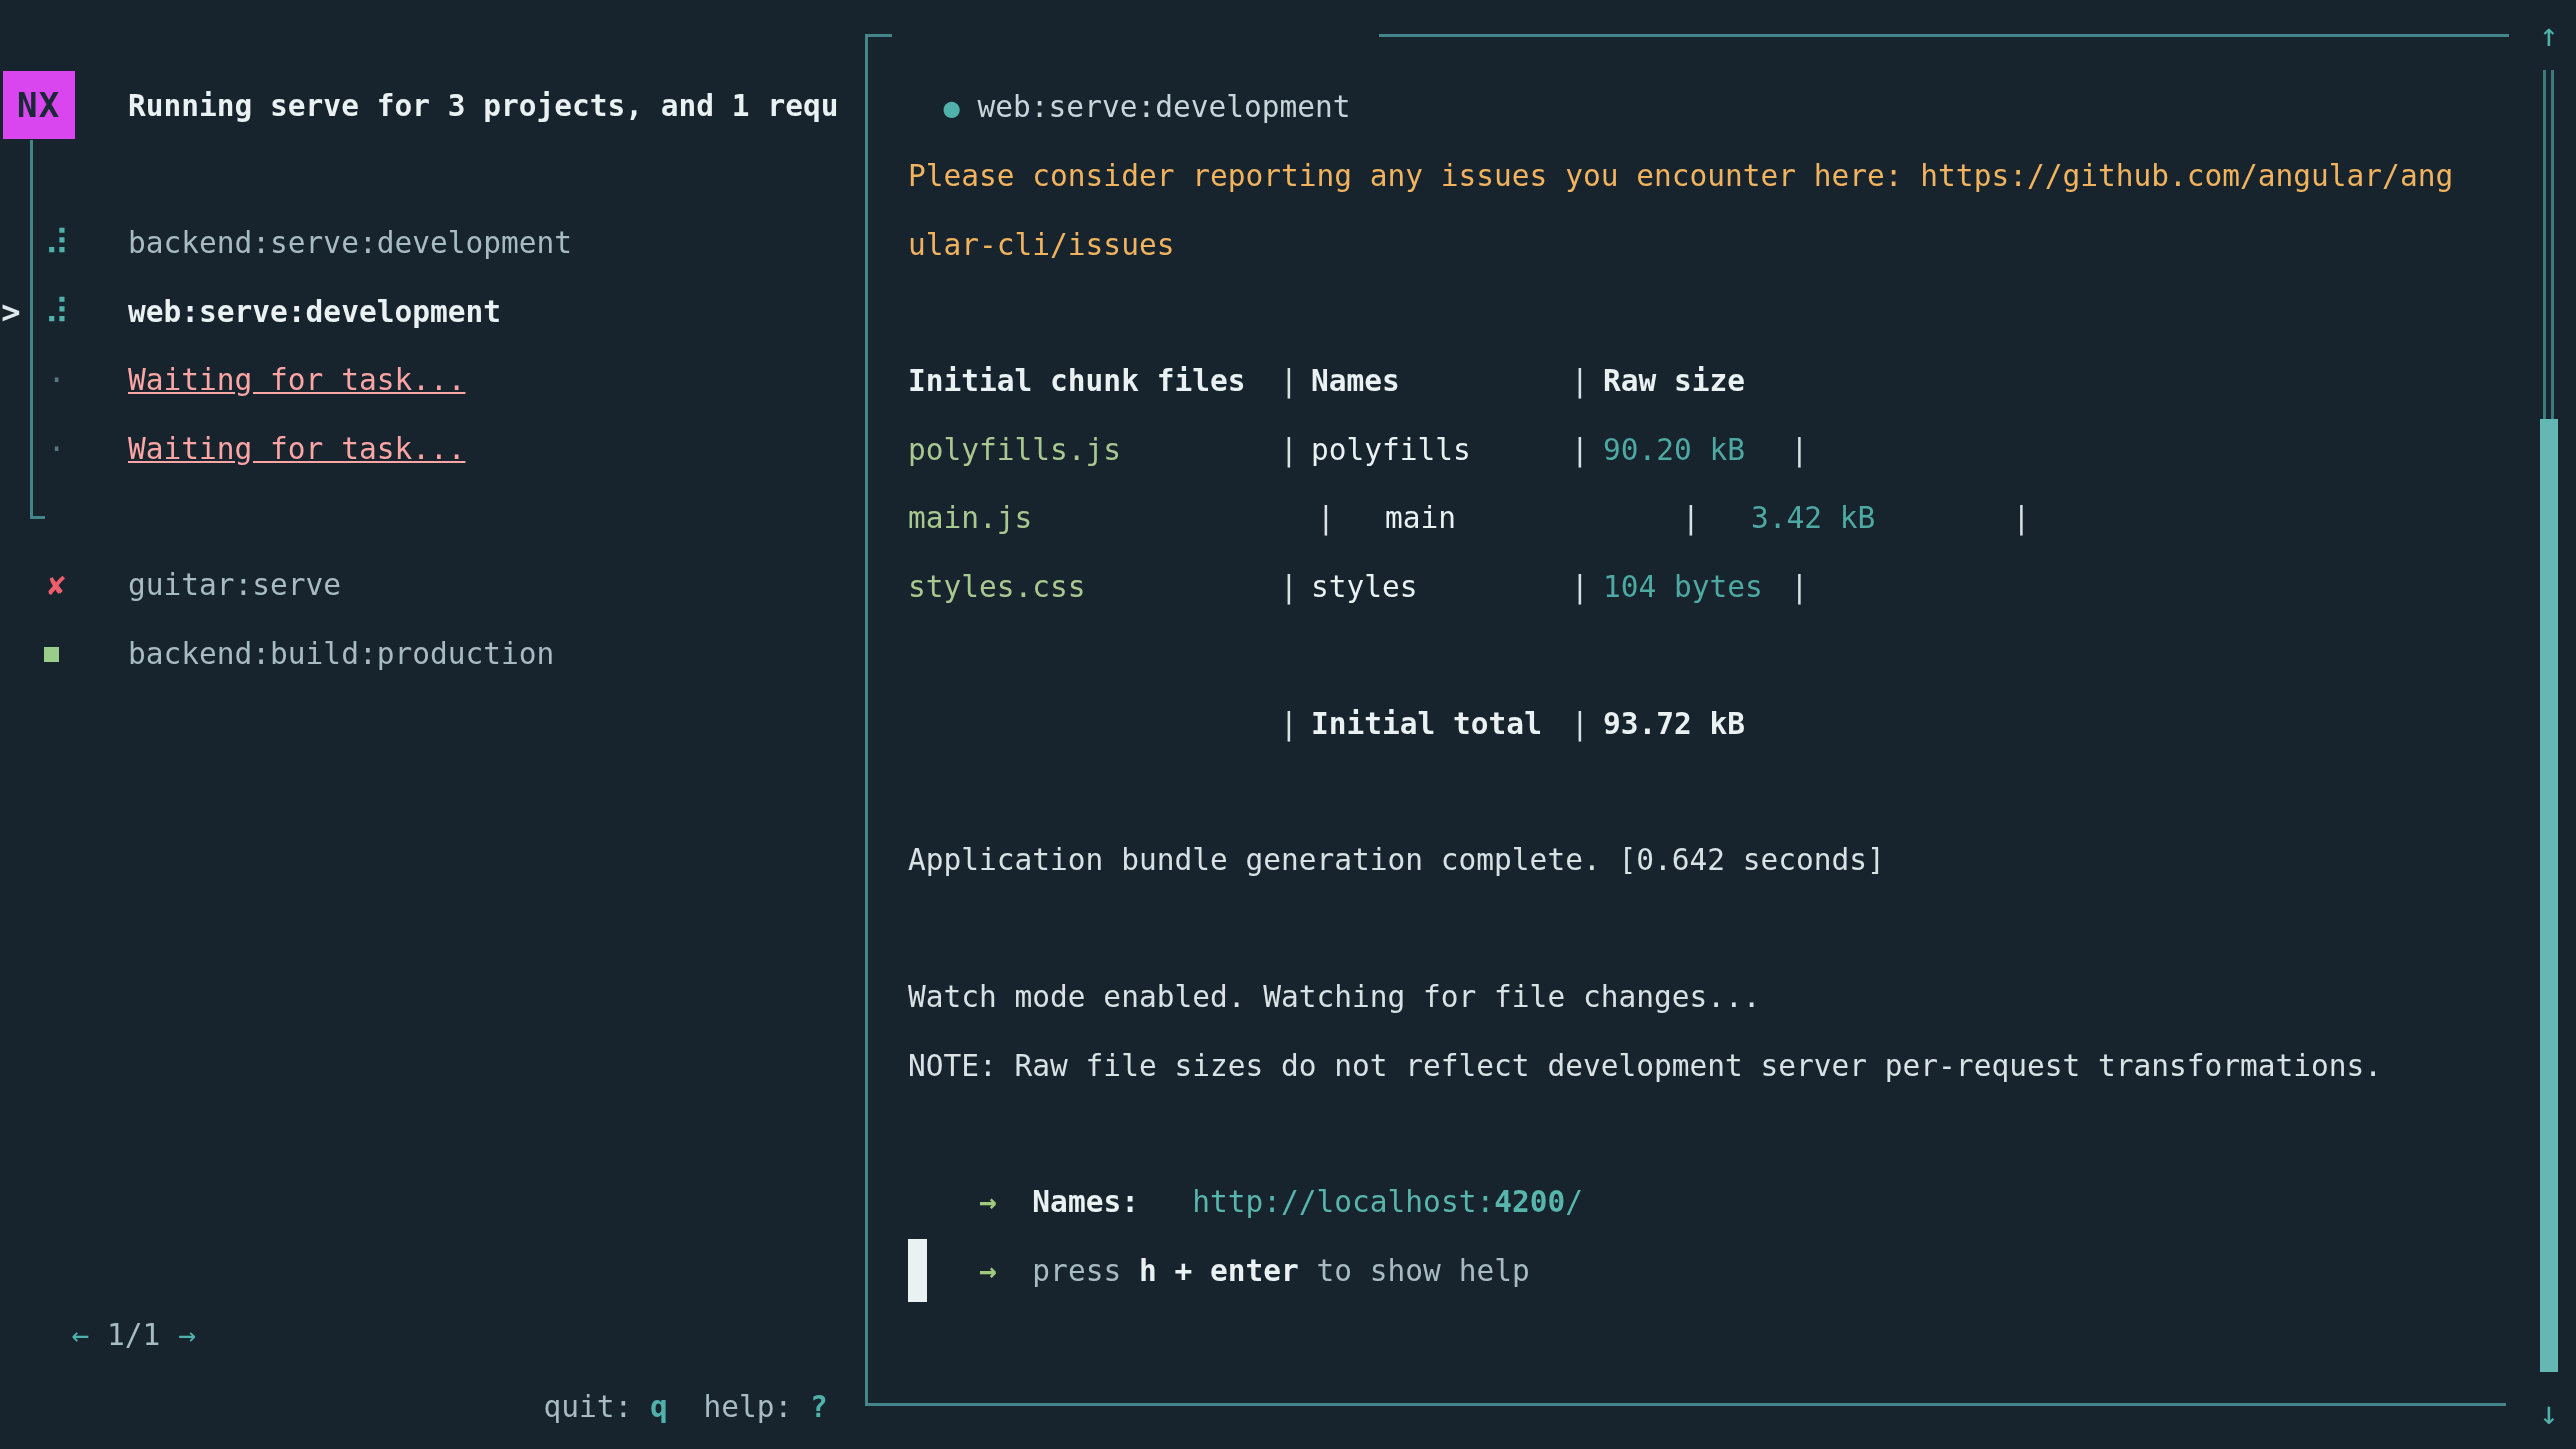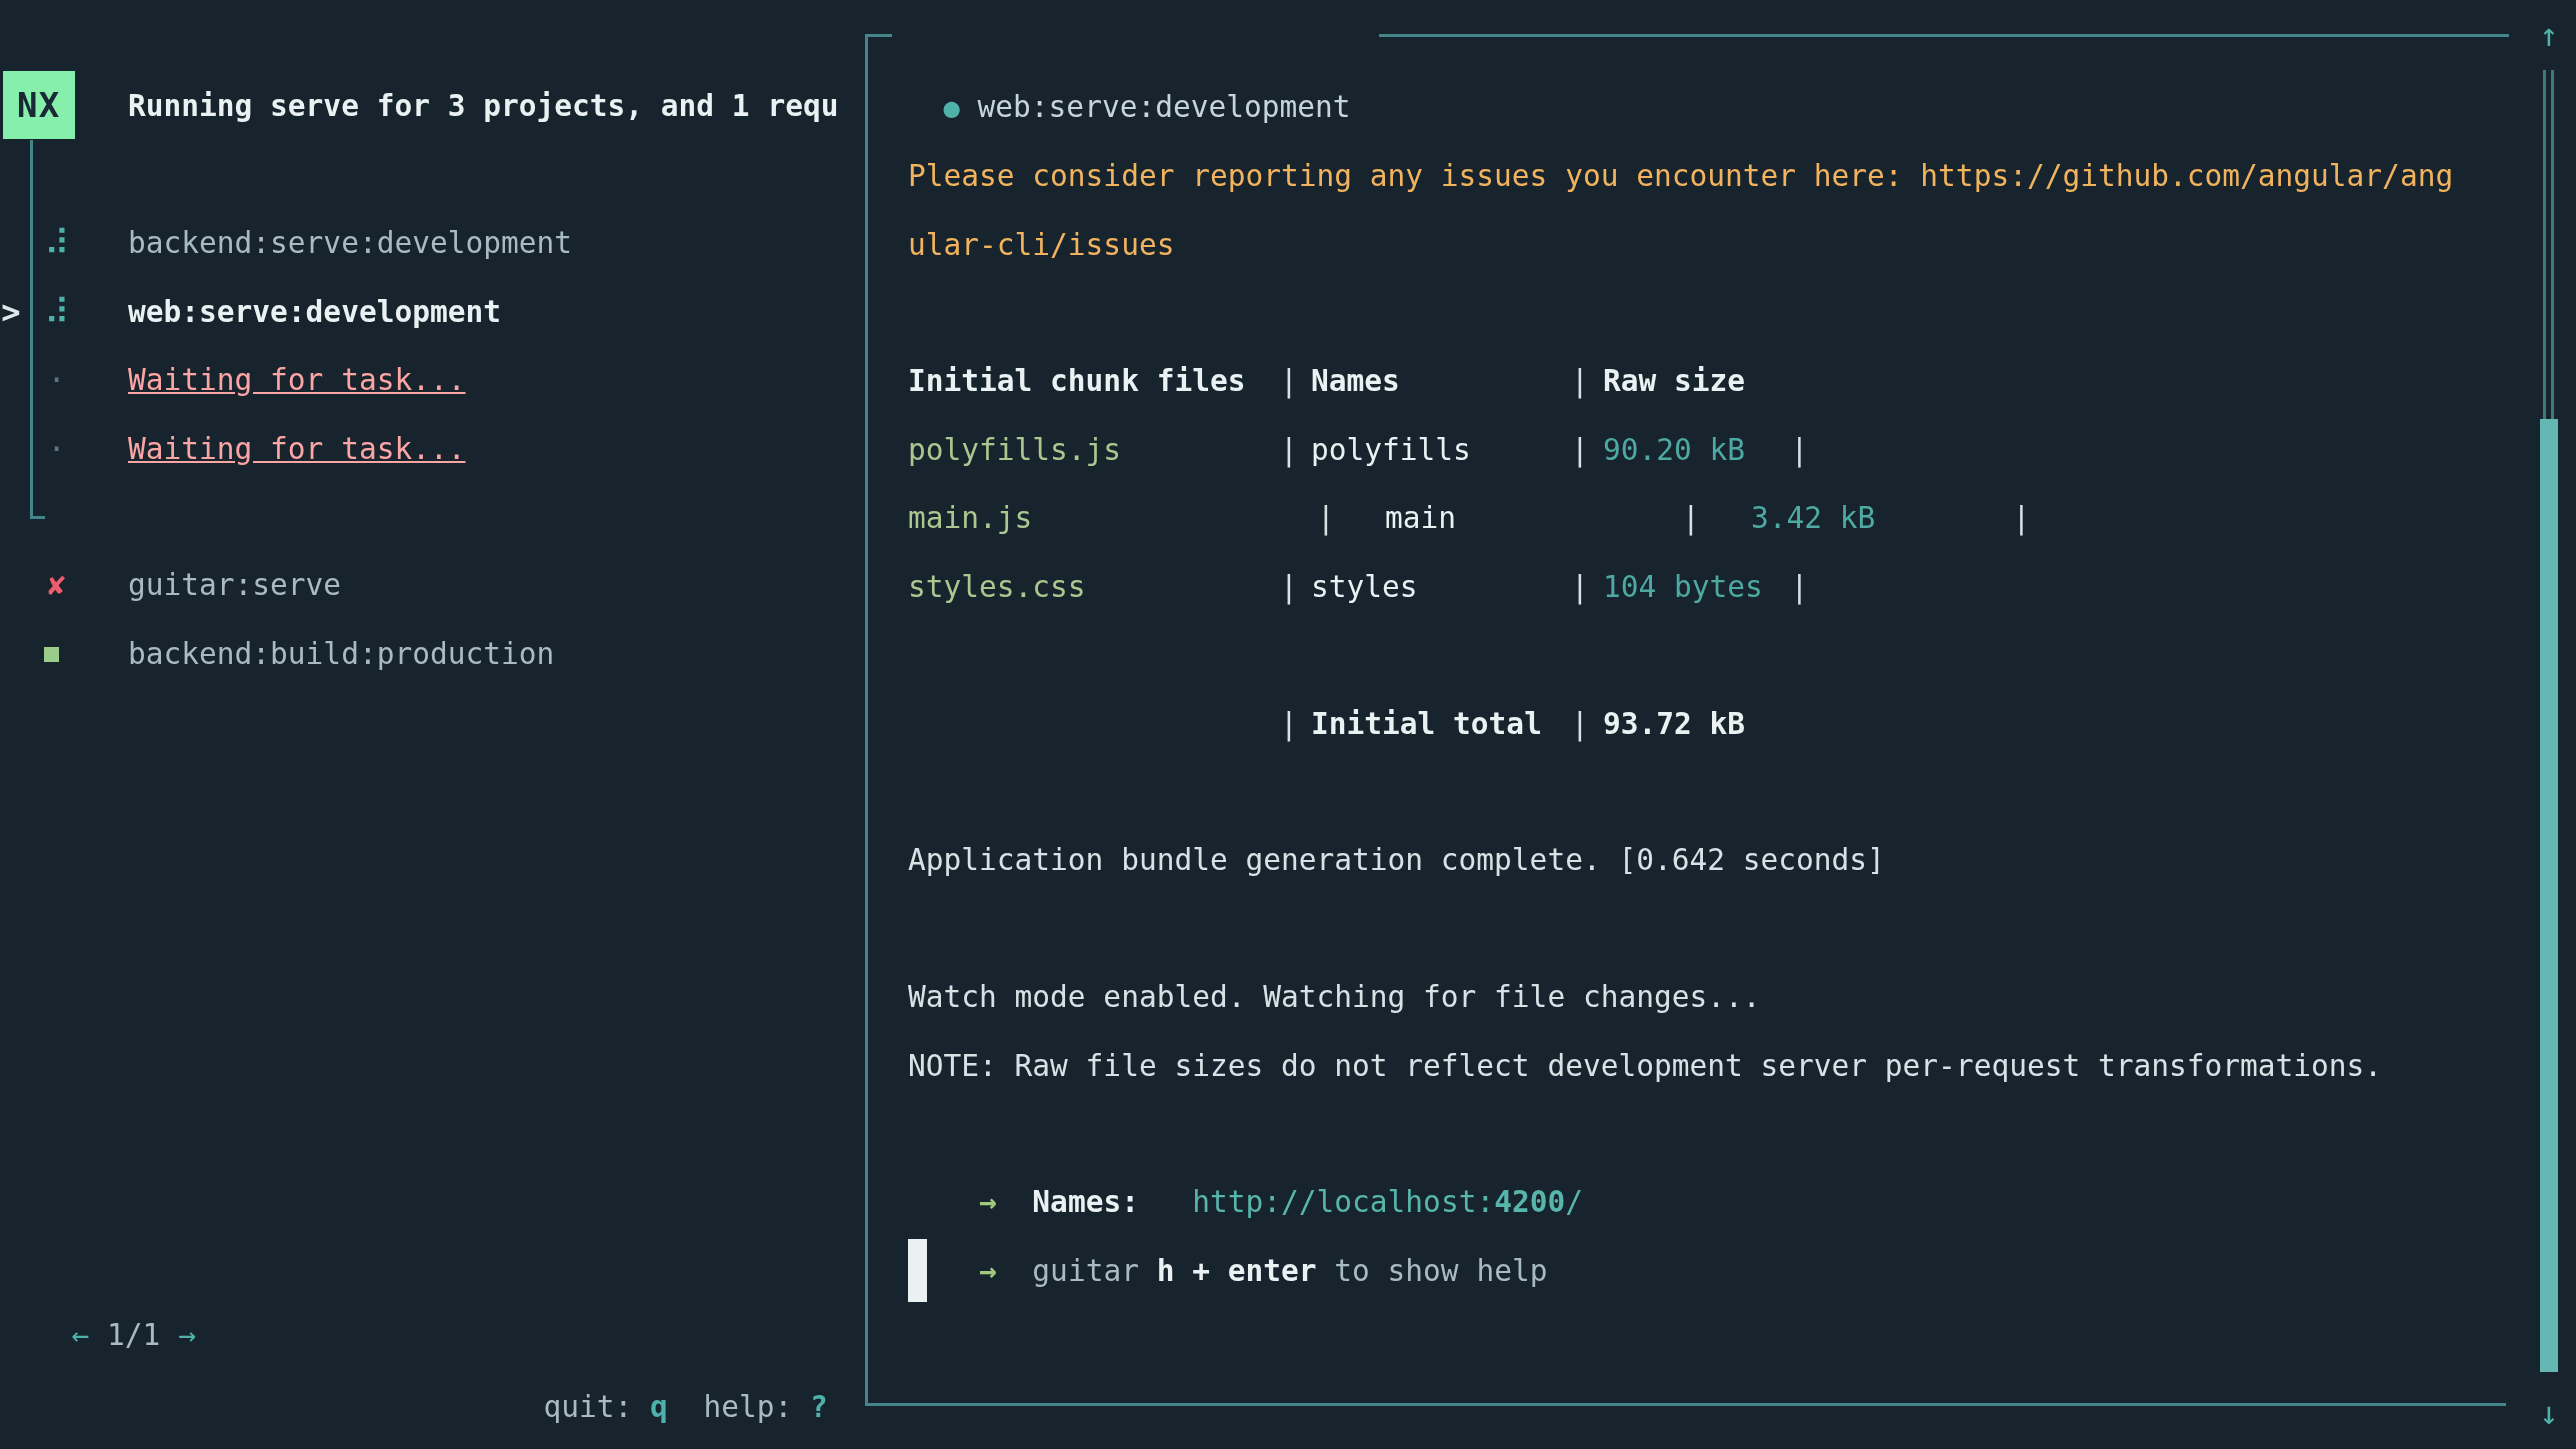--- a/index.html
+++ b/index.html
@@ -20,21 +20,21 @@
   .c-file{color:#a9c78f;}
   .c-size{color:#4fa9a3;}
   .c-url{color:#58b5ab;}
   .c-agreen{color:#a0c97e;}
   .c-teal{color:#4fb1a9;}
   .c-red{color:#ee5d6d;}
 
   
   .nx-logo{
     position:absolute;left:2.7px;top:71px;width:72px;height:68px;
-    background:#86efac;color:#192935;font-weight:bold;font-size:34px;
+    background:#d946ef;color:#192935;font-weight:bold;font-size:34px;
     display:flex;align-items:center;justify-content:center;letter-spacing:1.3px;text-align:right;
   }
   .app-title{
     position:absolute;left:128px;top:72px;width:711px;height:68px;line-height:68px;
     font-weight:bold;color:#e9f1f2;white-space:nowrap;overflow:hidden;
   }
   .task-bracket{
     position:absolute;left:29.5px;top:140px;width:12px;height:376px;
     border-left:3.4px solid #438589;border-bottom:3.4px solid #438589;
   }
@@ -186,21 +186,21 @@
 
 <div class="line c-body" style="left:908px;top:826px;">Application bundle generation complete. [0.642 seconds]</div>
 <div class="line c-body" style="left:908px;top:963px;">Watch mode enabled. Watching for file changes...</div>
 <div class="line c-body" style="left:908px;top:1032px;">NOTE: Raw file sizes do not reflect development server per-request transformations.</div>
 
 <div class="line" style="left:908px;top:1100px;">
   <span>  </span><span class="c-agreen b">→</span><span>  </span><span class="c-white b">Names:</span><span>   </span><span class="c-url"><span>http://localhost:</span><span class="b">4200</span><span>/</span></span>
 </div>
 
 <div class="line" style="left:908px;top:1169px;">
-  <span>  </span><span class="c-agreen b">→</span><span>  </span><span class="c-gray">guitar </span><span class="c-white b">h + enter</span><span class="c-gray"> to show help</span>
+  <span>  </span><span class="c-agreen b">→</span><span>  </span><span class="c-gray">press </span><span class="c-white b">h + enter</span><span class="c-gray"> to show help</span>
 </div>
 
 <div class="cursor-block"></div>
 
 <div class="scroll-up">↑</div>
 <div class="scroll-track-l"></div>
 <div class="scroll-track-r"></div>
 <div class="scroll-thumb"></div>
 <div class="scroll-down">↓</div>
 

